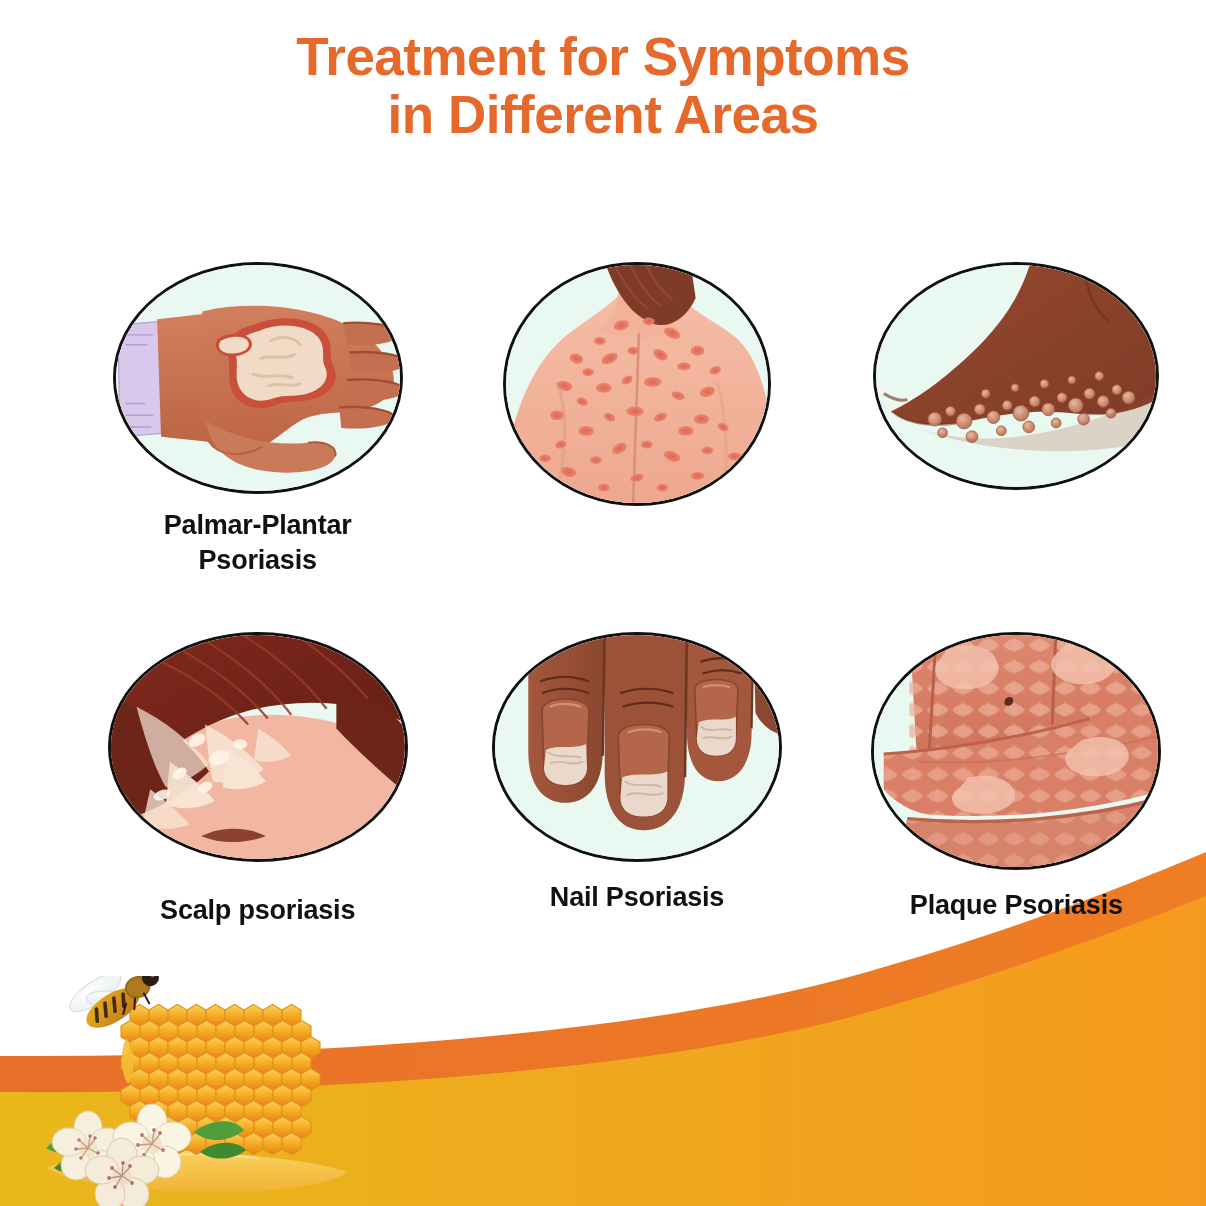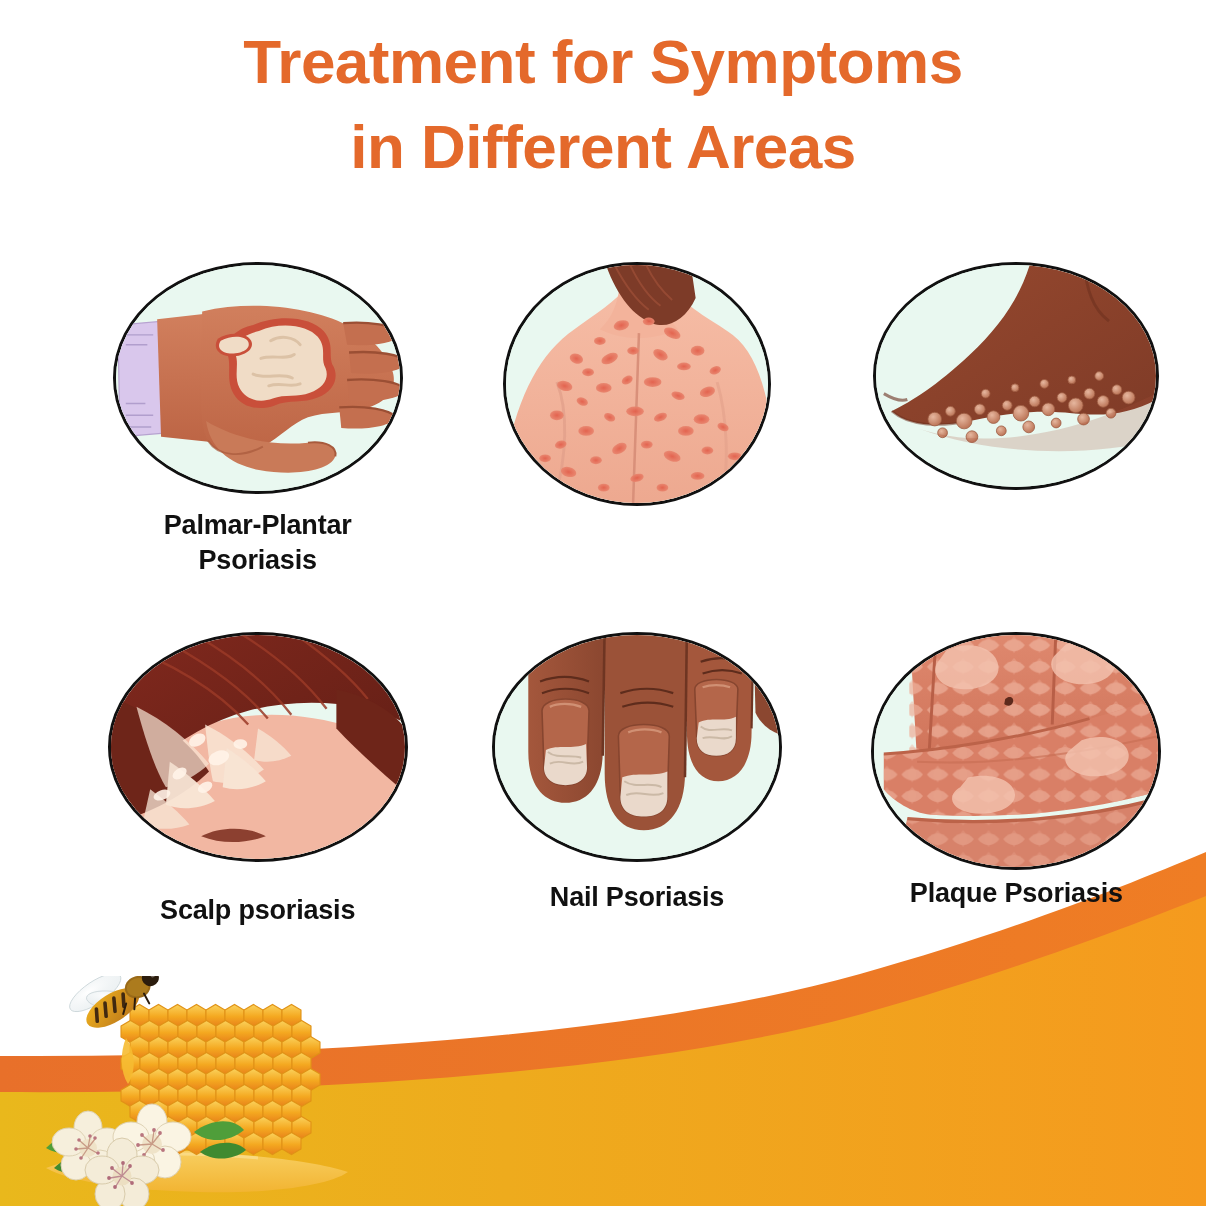--- a/index.html
+++ b/index.html
@@ -16,26 +16,26 @@
   .title-block{
     position:absolute;top:30px;left:0;width:1206px;
     text-align:center;
     line-height:1.02;
     z-index:6;
   }
   .title-line{
     display:block;
     font-family:"Liberation Sans", sans-serif;
     font-weight:bold;
-    font-size:62px;
+    font-size:53px;
     letter-spacing:-0.5px;
     color:#e4692b;
     white-space:nowrap;
   }
-  .title-line.l2{margin-top:22px;}
+  .title-line.l2{margin-top:4px;}
 
   
   .grid{
     position:absolute;
     top:262px;left:0;width:1206px;
     z-index:5;
   }
   .row{
     position:relative;
     display:flex;
@@ -469,21 +469,21 @@
 
               <g fill="#f3c2af" opacity=".82">
                 <path d="M74 16 c22 -10 46 -4 52 12 c6 16 -12 28 -34 28 c-22 0 -34 -14 -28 -26 Z"></path>
                 <path d="M196 10 c26 -8 48 2 50 18 c2 16 -20 26 -42 22 c-20 -4 -28 -18 -20 -28 Z"></path>
                 <path d="M212 108 c24 -8 46 0 48 14 c2 16 -22 26 -44 22 c-20 -4 -26 -18 -16 -26 Z"></path>
                 <path d="M96 146 c26 -6 48 4 48 18 c0 14 -24 22 -46 18 c-20 -4 -24 -18 -10 -26 Z"></path>
               </g>
             </svg>
           </div>
         </div>
-        <div class="caption" style="margin-top:6px;">Plaque Psoriasis</div>
+        <div class="caption" style="margin-top:18px;">Plaque Psoriasis</div>
       </div>
     </div>
   </div>
 
   <div class="bottom-band">
     <svg viewBox="0 0 1206 360" preserveAspectRatio="none">
       <defs>
         <linearGradient id="waveBody" x1="0" y1="0" x2="1" y2="0">
           <stop offset="0%" stop-color="#e9b81c"></stop>
           <stop offset="42%" stop-color="#eeab1d"></stop>

